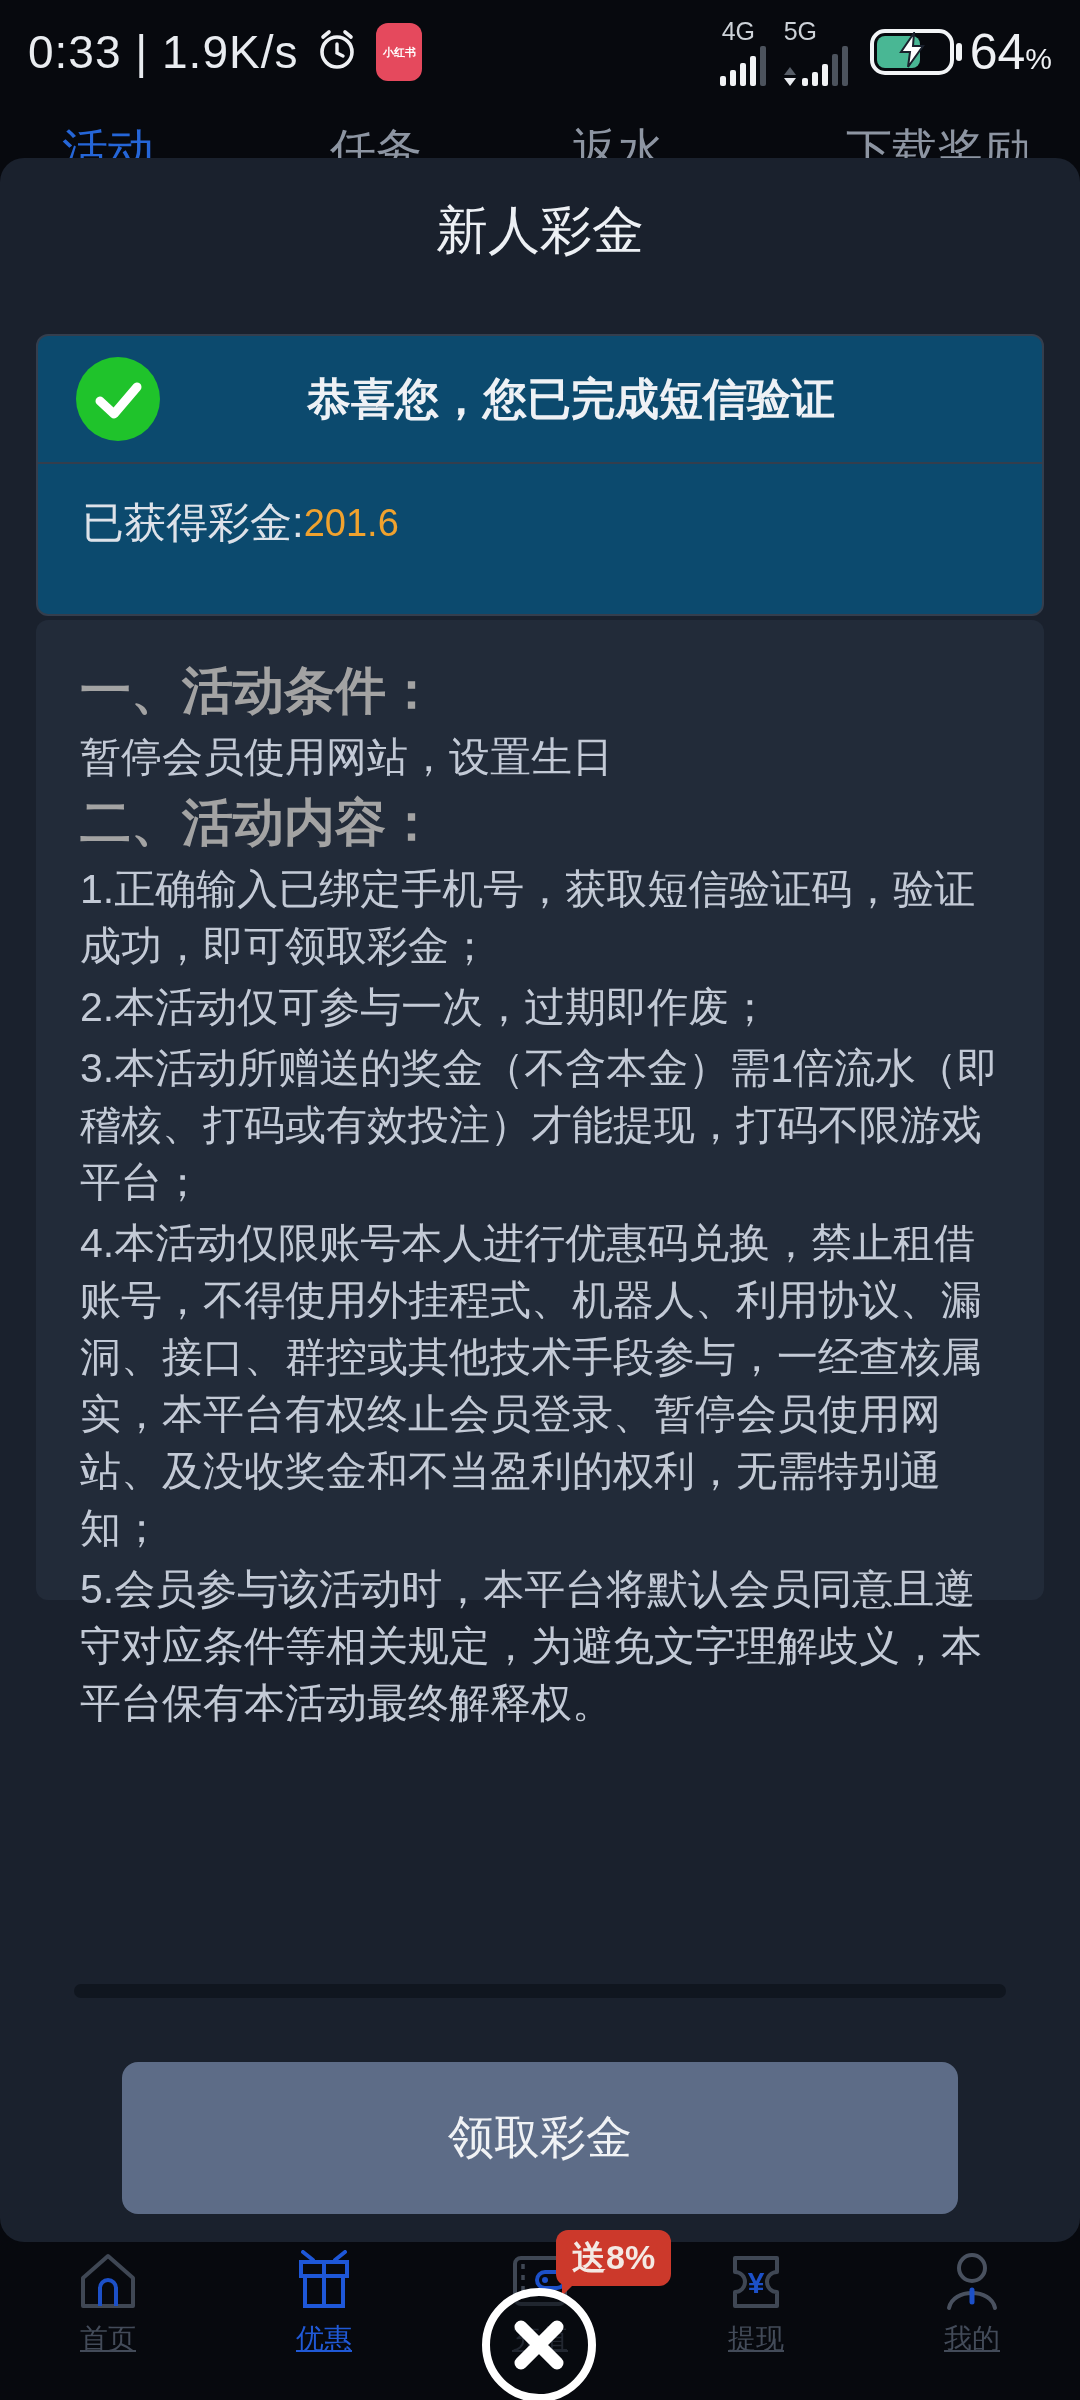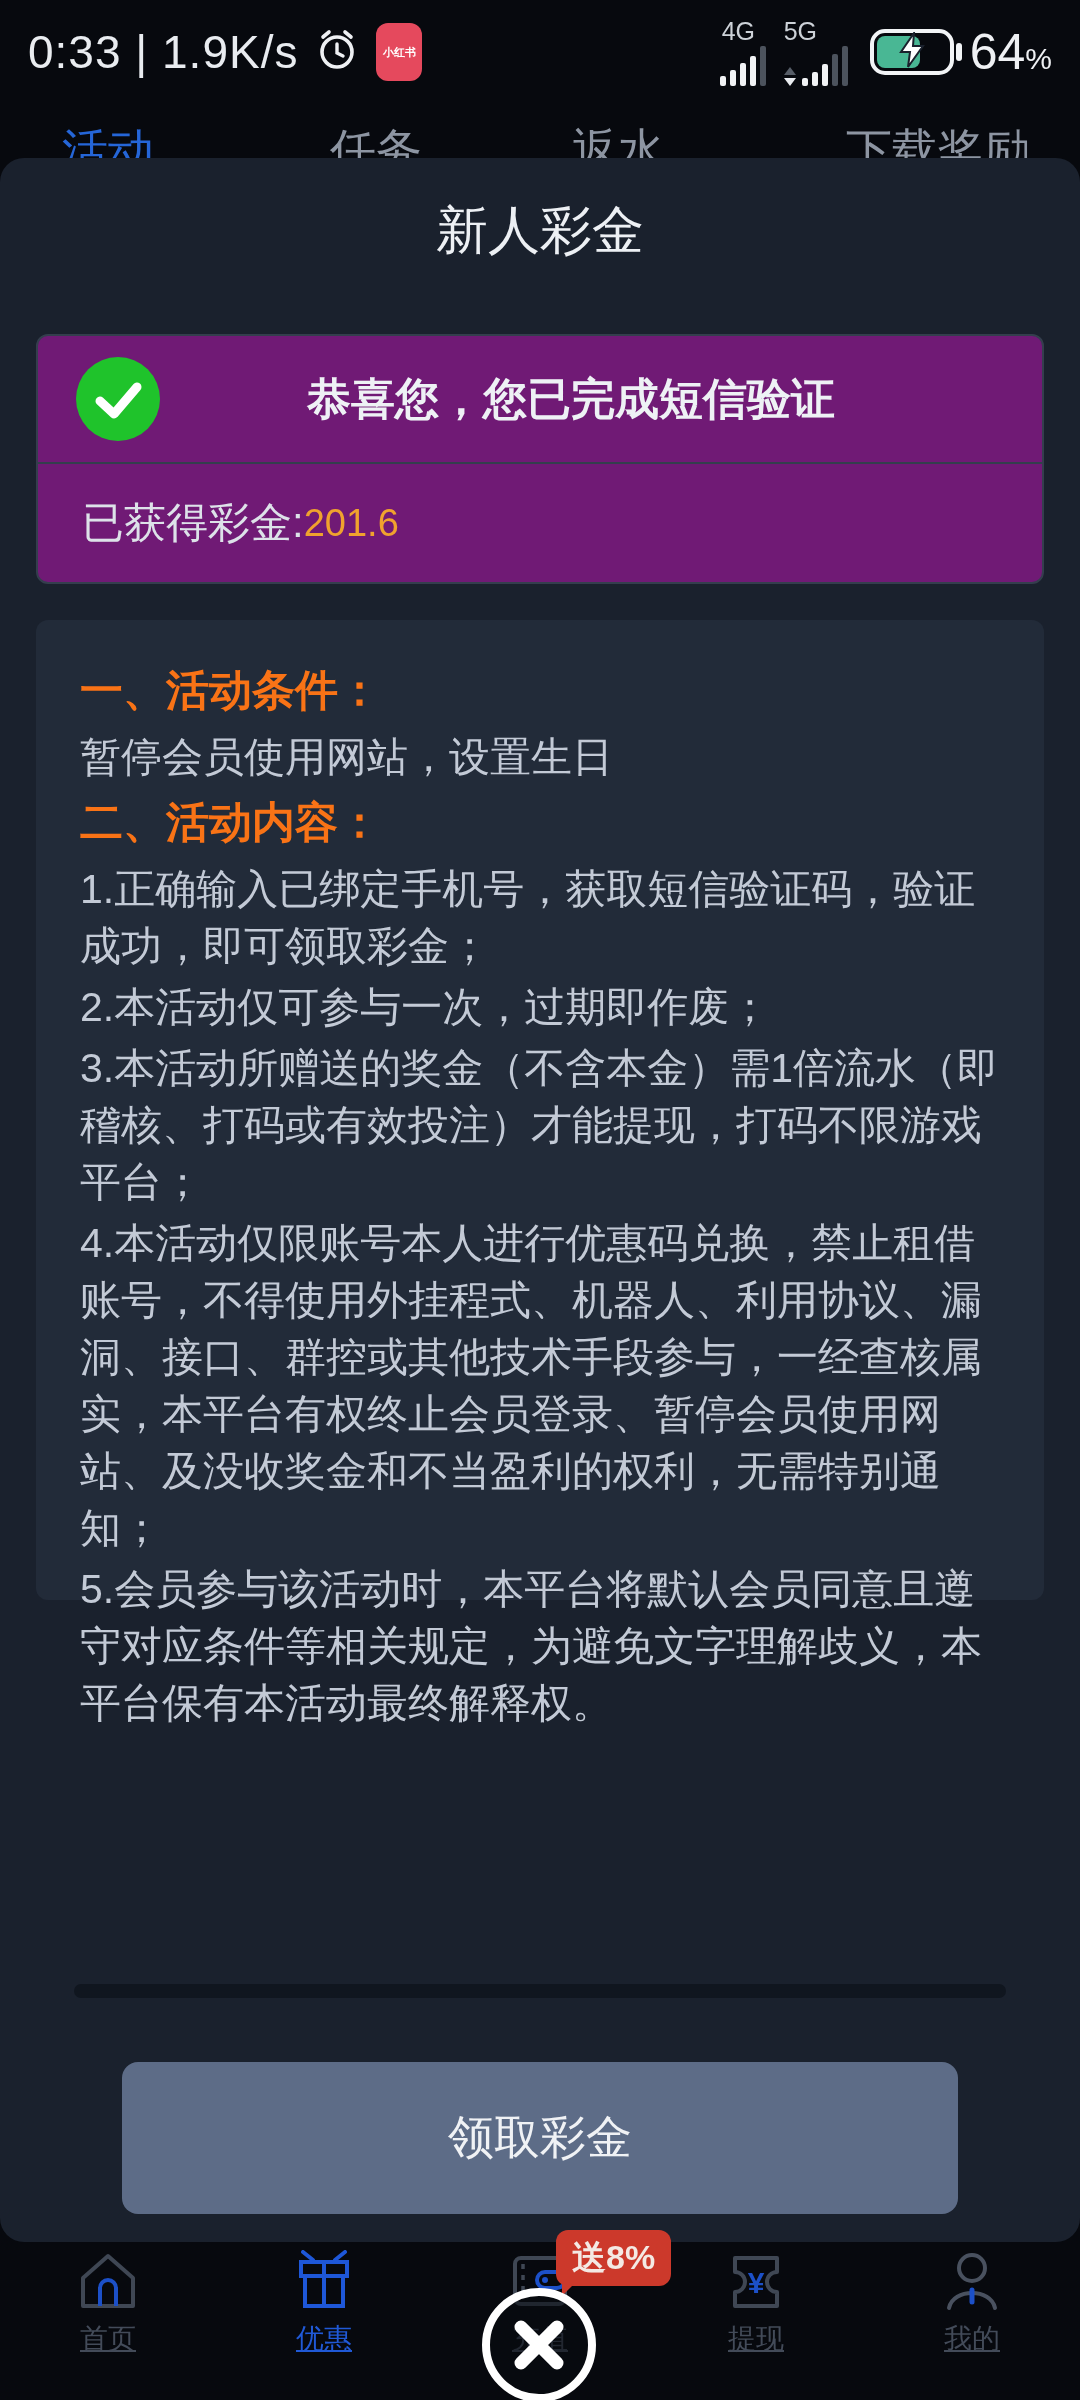--- a/index.html
+++ b/index.html
@@ -33,35 +33,35 @@
   .sb-pct small{font-size:30px;font-weight:400;}
   
   .bg-tabs{position:absolute;top:120px;left:0;right:0;height:60px;z-index:1;}
   .bg-tab{position:absolute;font-size:46px;color:#8d95a2;font-weight:500;}
   .bg-tab.active{color:#2566d8;}
   
   .modal{position:absolute;top:158px;left:0;width:1080px;height:2084px;background:#1a212d;
     border-radius:24px;z-index:2;}
   .modal-title{position:absolute;top:38px;left:0;right:0;text-align:center;
     font-size:52px;color:#edf0f4;font-weight:500;}
-  .result-card{position:absolute;top:176px;left:36px;right:36px;height:250px;
-    background:#701a75;border:2px solid #343e4d;border-radius:12px;box-sizing:border-box;}
+  .result-card{position:absolute;top:176px;left:36px;right:36px;height:282px;
+    background:#0c4a6e;border:2px solid #343e4d;border-radius:12px;box-sizing:border-box;}
   .result-row1{height:126px;display:flex;align-items:center;border-bottom:2px solid #343e4d;}
   .check-circle{width:84px;height:84px;border-radius:50%;background:#1fc32b;margin-left:38px;
     display:flex;align-items:center;justify-content:center;flex:none;}
   .result-msg{flex:1;text-align:center;font-size:44px;font-weight:700;color:#eef1f5;padding-right:60px;}
   .result-row2{height:118px;display:flex;align-items:center;padding-left:44px;}
   .bonus-label{font-size:42px;color:#dde2e9;}
   .bonus-amount{font-size:38px;color:#f0a22e;margin-left:0;font-weight:500;}
   
   .rules{position:absolute;top:462px;left:36px;right:36px;height:980px;background:#222b39;
     border-radius:12px;box-sizing:border-box;padding:34px 44px;color:#c3cad6;
     font-size:41px;line-height:57px;}
   .rules p{margin:0;}
-  .rules .hd{font-size:43px;font-weight:700;color:#f97316;margin:8px 0 10px 0;}
+  .rules .hd{font-size:51px;font-weight:700;color:#a3a3a3;margin:8px 0 10px 0;}
   .rules .item{margin-top:4px;}
   
   .scroll-band{position:absolute;top:1826px;left:74px;right:74px;height:14px;
     background:#10161f;border-radius:7px;}
   
   .claim-btn{position:absolute;top:1904px;left:122px;right:122px;height:152px;
     background:#5d6c87;border-radius:16px;display:flex;align-items:center;justify-content:center;
     font-size:46px;color:#f0f2f5;font-weight:500;cursor:pointer;}
   
   .navbar{position:absolute;top:2242px;left:0;right:0;height:158px;display:flex;z-index:3;}

